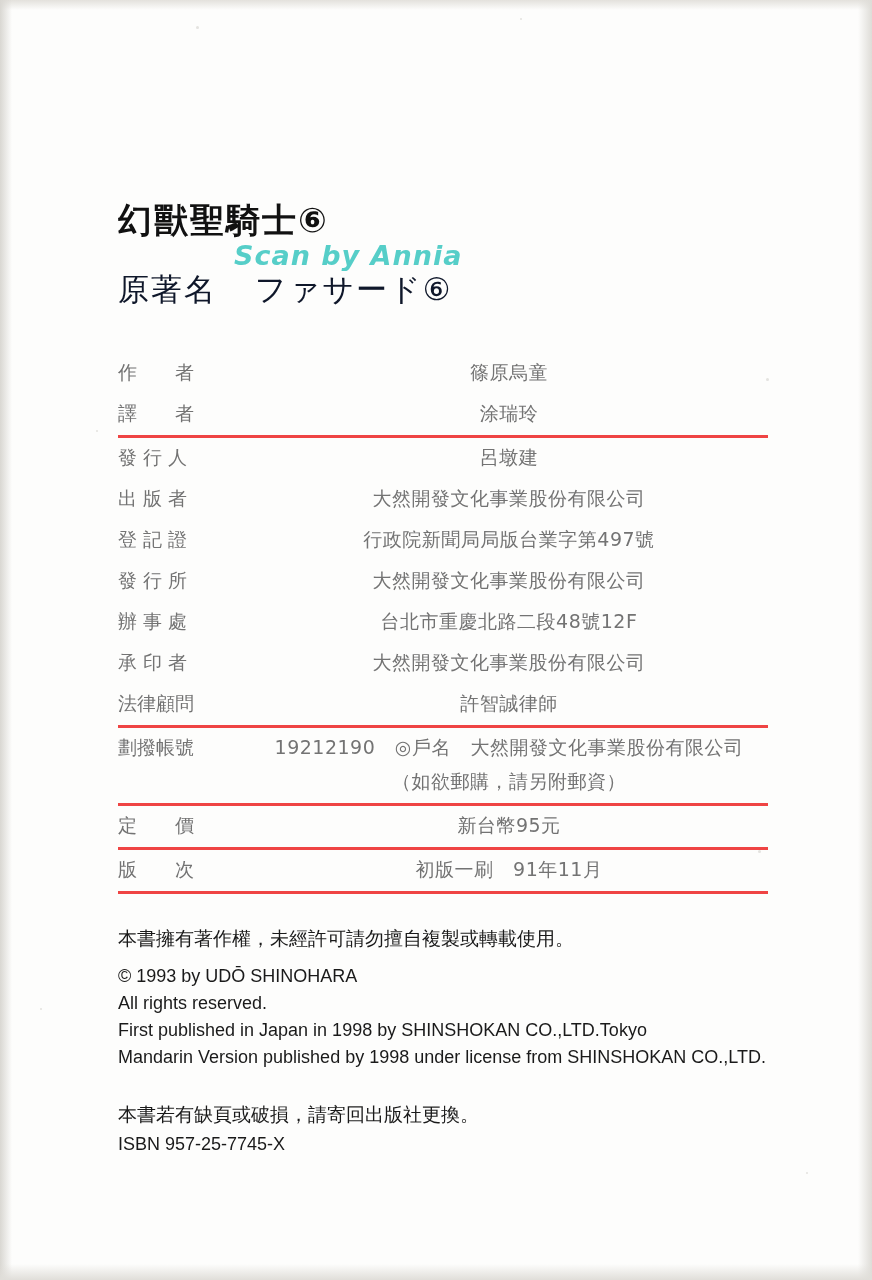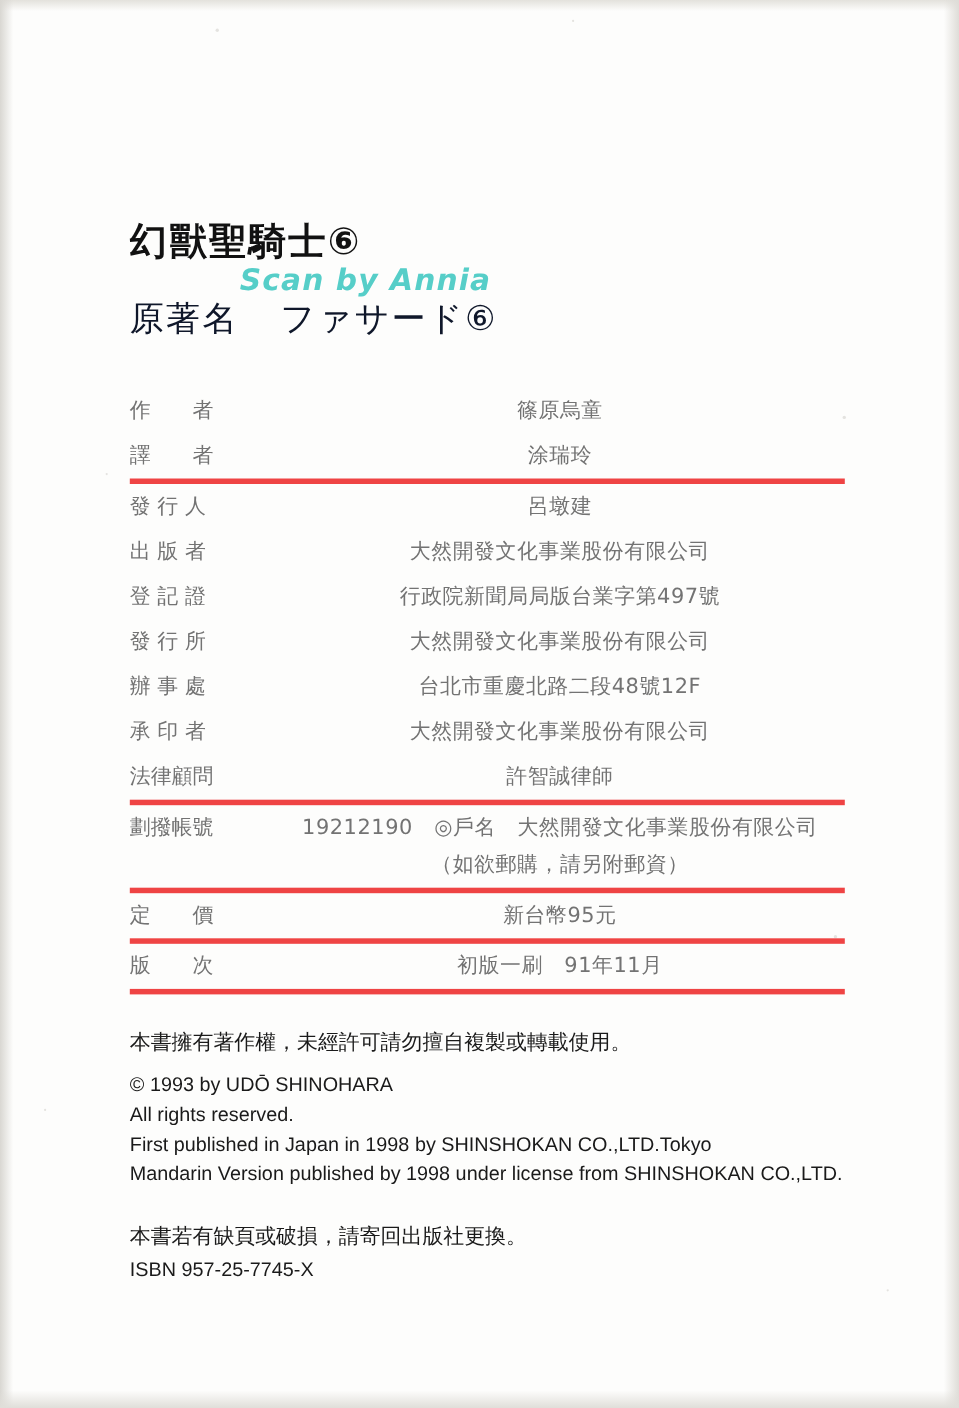--- a/index.html
+++ b/index.html
@@ -71,21 +71,21 @@
   .book-title {
     font-family: "DejaVu Sans", "Liberation Sans", sans-serif;
     font-size: 34px;
     font-weight: 700;
     letter-spacing: 2px;
     line-height: 1.2;
     color: #111;
   }
   .watermark {
     position: absolute;
-    left: 100px;
+    left: 116px;
     top: 40px;
     font-family: "DejaVu Sans", "Liberation Sans", sans-serif;
     font-size: 27px;
     font-style: italic;
     font-weight: 700;
     color: #39c6c0;
     opacity: .85;
     letter-spacing: 1px;
     white-space: nowrap;
   }
@@ -112,21 +112,21 @@
     width: 132px;
     white-space: nowrap;
     letter-spacing: 0;
   }
   td.val {
     padding-left: 2px;
     letter-spacing: .5px;
     text-align: center;
   }
   tr.rule-below td {
-    border-bottom: 5px solid #ef4444;
+    border-bottom: 3px solid #ef4444;
   }
   .subnote {
     padding-left: 20px;
     font-size: 19px;
   }
   tr.nopad td { padding-top: 0; }
 
   .legal {
     margin-top: 30px;
     font-size: 19px;

